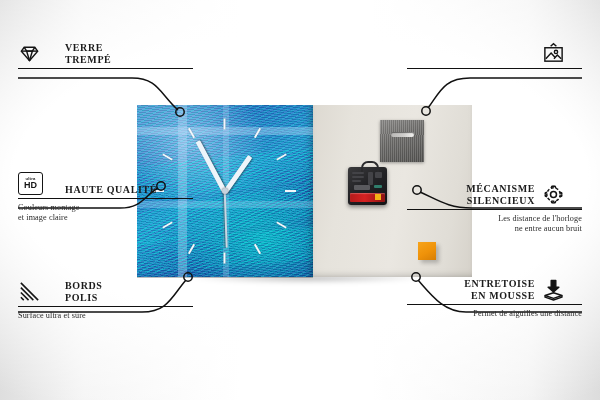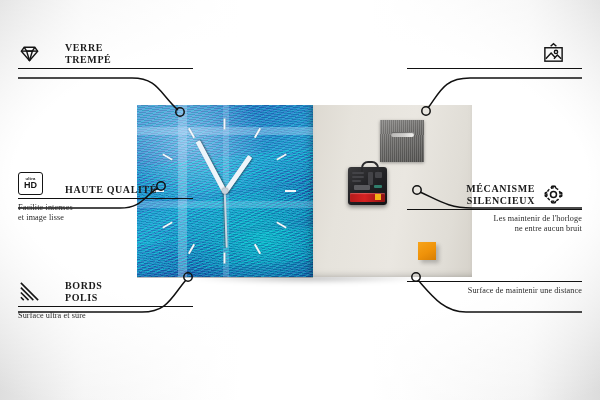--- a/index.html
+++ b/index.html
@@ -216,22 +216,22 @@
           <span class="h">HD</span>
         </span>
       </span>
       <span class="title">
         <br>
         <span>HAUTE QUALITÉ</span>
       </span>
     </div>
     <div class="rule"></div>
     <div class="desc">
-      <span>Facilite intenses</span><br>
-      <span>et image lisse</span>
+      <span>Couleurs montage</span><br>
+      <span>et image claire</span>
     </div>
   </div>
 
   <div class="callout left" style="left:18px;top:280px;">
     <div class="head-row">
       <span class="ico">
         <svg viewBox="0 0 24 24">
             <g stroke="#141414" stroke-width="1.6" fill="none">
           <path d="M3 3 L21 21"></path>
               <path d="M3 8 L16 21"></path>
@@ -282,24 +282,39 @@
                    M12 20.8 L10.3 20.4 L9.6 18.7 M12 20.8 L13.7 20.4 L14.4 18.7
                    M3.2 12 L3.6 10.3 L5.3 9.6 M3.2 12 L3.6 13.7 L5.3 14.4"></path>
           <circle cx="12" cy="12" r="7" stroke-dasharray="3.1 1.9"></circle>
           <circle cx="12" cy="12" r="3.1"></circle>
         </g>
           </svg>
       </span>
     </div>
     <div class="rule"></div>
     <div class="desc">
-      <span>Les maintenir de l'horloge</span><br>
+      <span>Les distance de l'horloge</span><br>
       <span>ne entre aucun bruit</span>
     </div>
   </div>
 
   <div class="callout right" style="left:407px;top:278px;">
+    <div class="head-row">
+      <span class="title">
+        <span>ENTRETOISE</span><br>
+        <span>EN MOUSSE</span>
+      </span>
+      <span class="ico">
+        <svg viewBox="0 0 24 24">
+            <g fill="none" stroke="#141414" stroke-width="1.5" stroke-linejoin="round">
+          <path d="M9.6 2.5 H14.4 V9.6 H17.6 L12 14.6 L6.4 9.6 H9.6 Z" fill="#141414"></path>
+          <path d="M12 15.4 L20.8 18.3 L12 21.3 L3.2 18.3 Z"></path>
+          <path d="M3.2 18.3 V20 L12 23 L20.8 20 V18.3"></path>
+        </g>
+          </svg>
+      </span>
+    </div>
     <div class="rule"></div>
     <div class="desc">
-      <span>Surface de maintenir une distance</span><br>
+      <span>Permet de aiguilles une distance</span><br>
     </div>
   </div>
 </div>
 
 </body></html>

